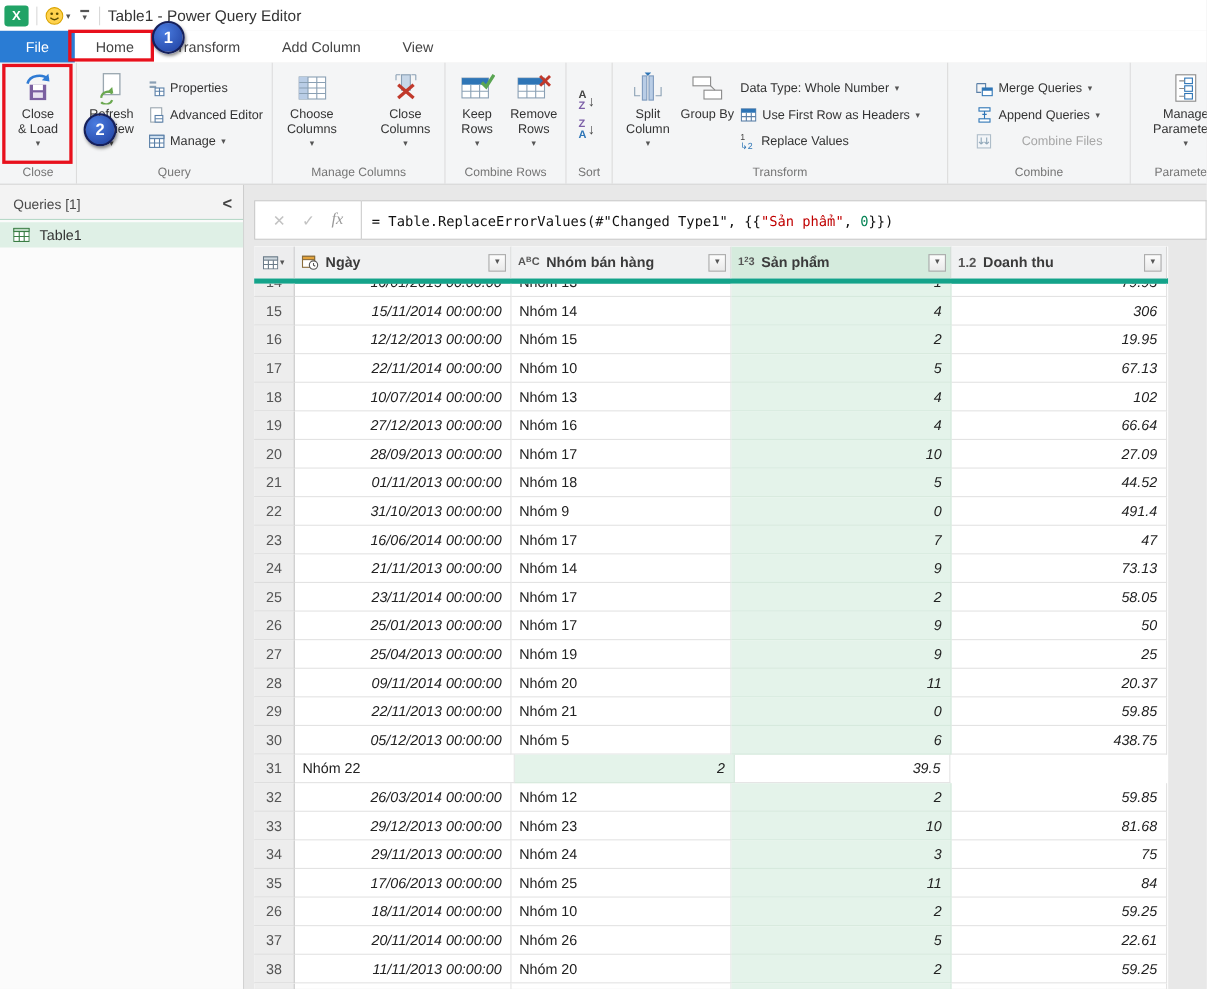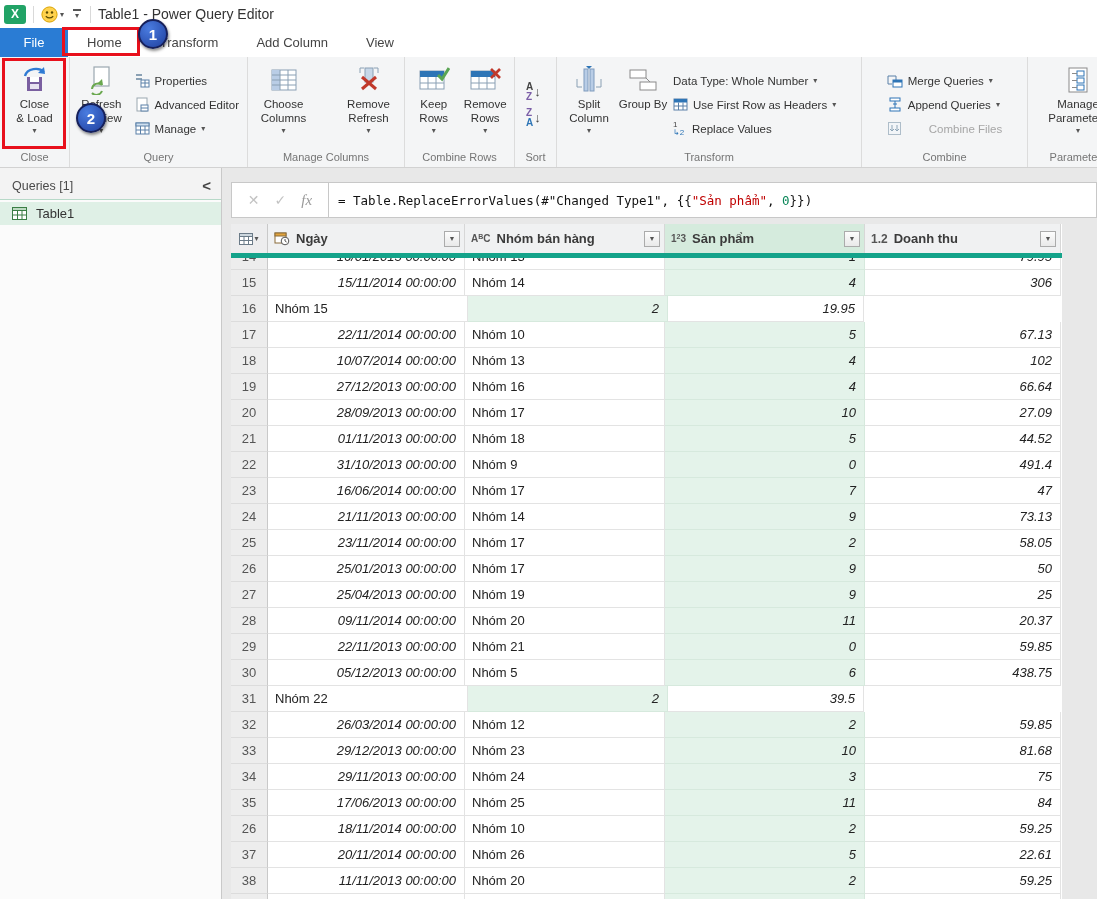--- a/index.html
+++ b/index.html
@@ -231,21 +231,21 @@
       </div>
       <div class="bigbtn">
         <div class="ic">
           <svg width="30" height="30" viewBox="0 0 30 30">
             <rect x="11" y="3" width="8" height="14" fill="#c7d7e8" stroke="#8aa0b4"></rect>
             <path d="M6 3 h4 M20 3 h4 M6 3 v5 M24 3 v5" stroke="#8aa0b4" fill="none"></path>
             <line x1="8" y1="12" x2="22" y2="24" stroke="#c0392b" stroke-width="3"></line>
             <line x1="22" y1="12" x2="8" y2="24" stroke="#c0392b" stroke-width="3"></line>
           </svg>
         </div>
-        <span>Remove Refresh</span>
+        <span>Close Columns</span>
         <span class="caret">▾</span>
       </div>
     </div>
     <div class="rgroup-label">Manage Columns</div>
   </div>
 
   <div class="rgroup" style="width:110px;">
     <div class="rgroup-content" style="justify-content:center;">
       <div class="bigbtn" style="width:52px;">
         <div class="ic">
@@ -506,20 +506,21 @@
     <div class="tbody">
         <div class="trow">
           <div class="rnum">15</div>
           <div class="cell c-date">15/11/2014 00:00:00</div>
           <div class="cell c-group">Nhóm 14</div>
           <div class="cell c-prod">4</div>
           <div class="cell c-rev">306</div>
         </div>
         <div class="trow">
           <div class="rnum">16</div>
+          <div class="cell c-date">12/12/2013 00:00:00</div>
           <div class="cell c-group">Nhóm 15</div>
           <div class="cell c-prod">2</div>
           <div class="cell c-rev">19.95</div>
         </div>
         <div class="trow">
           <div class="rnum">17</div>
           <div class="cell c-date">22/11/2014 00:00:00</div>
           <div class="cell c-group">Nhóm 10</div>
           <div class="cell c-prod">5</div>
           <div class="cell c-rev">67.13</div>

